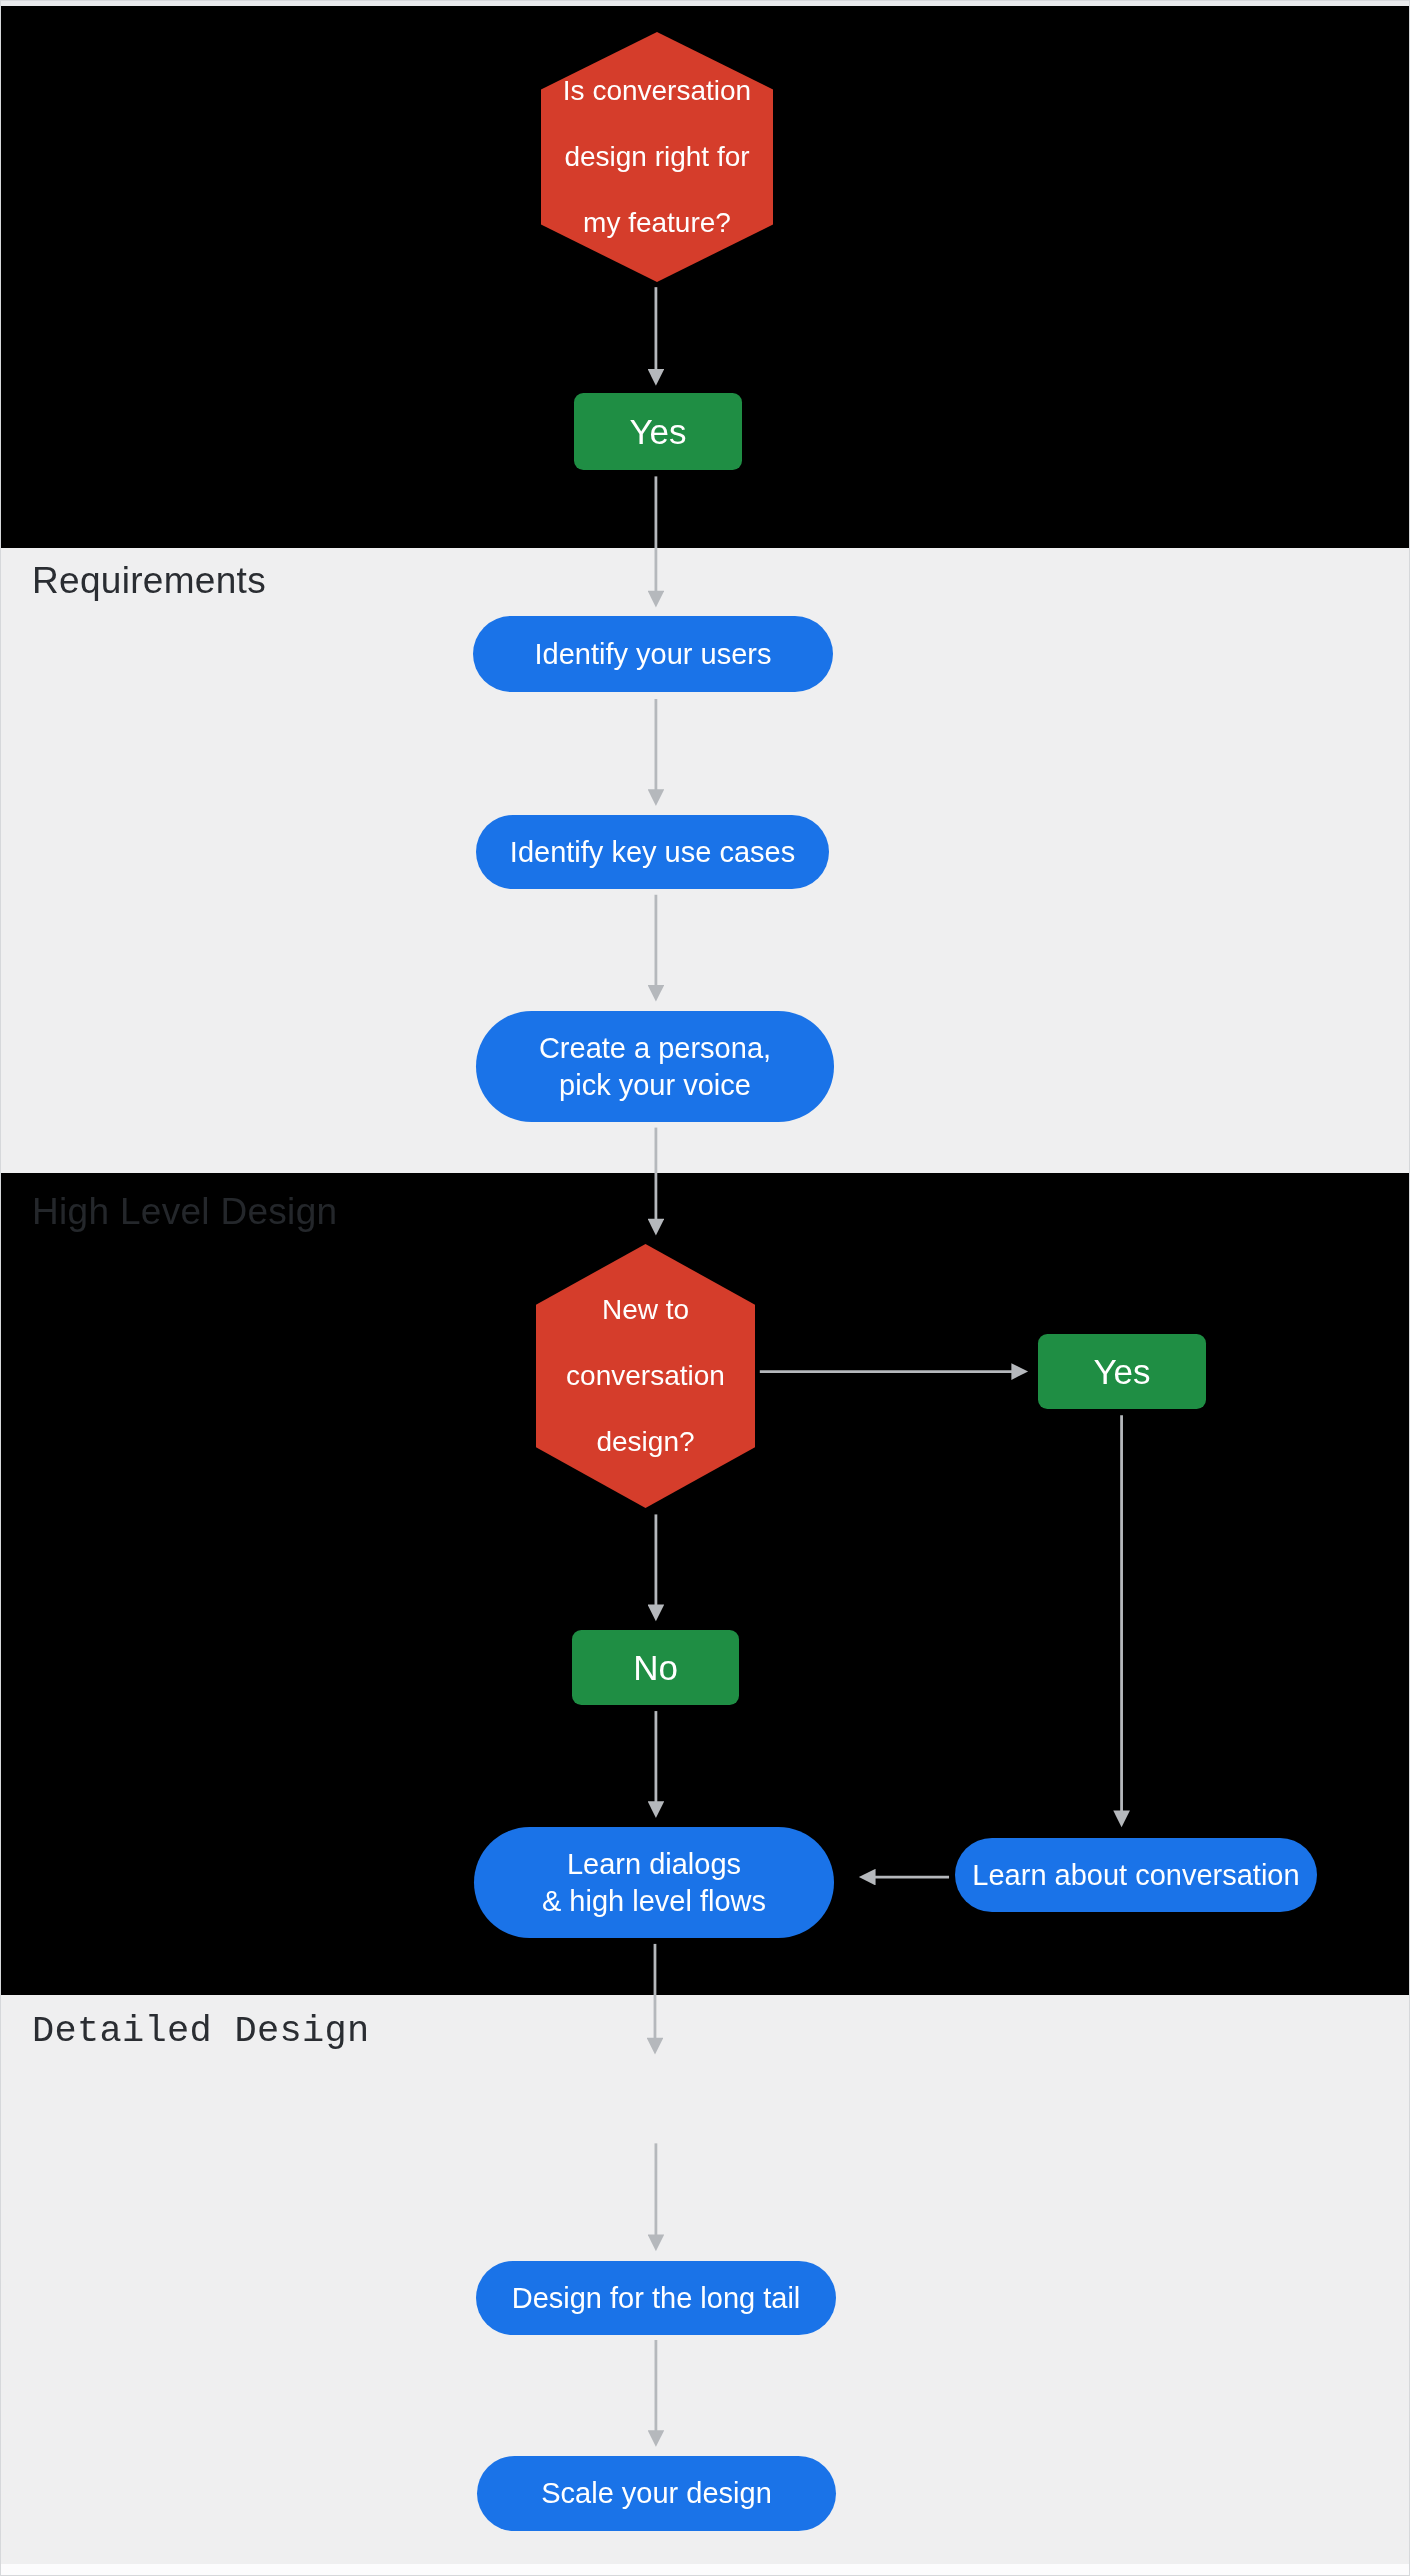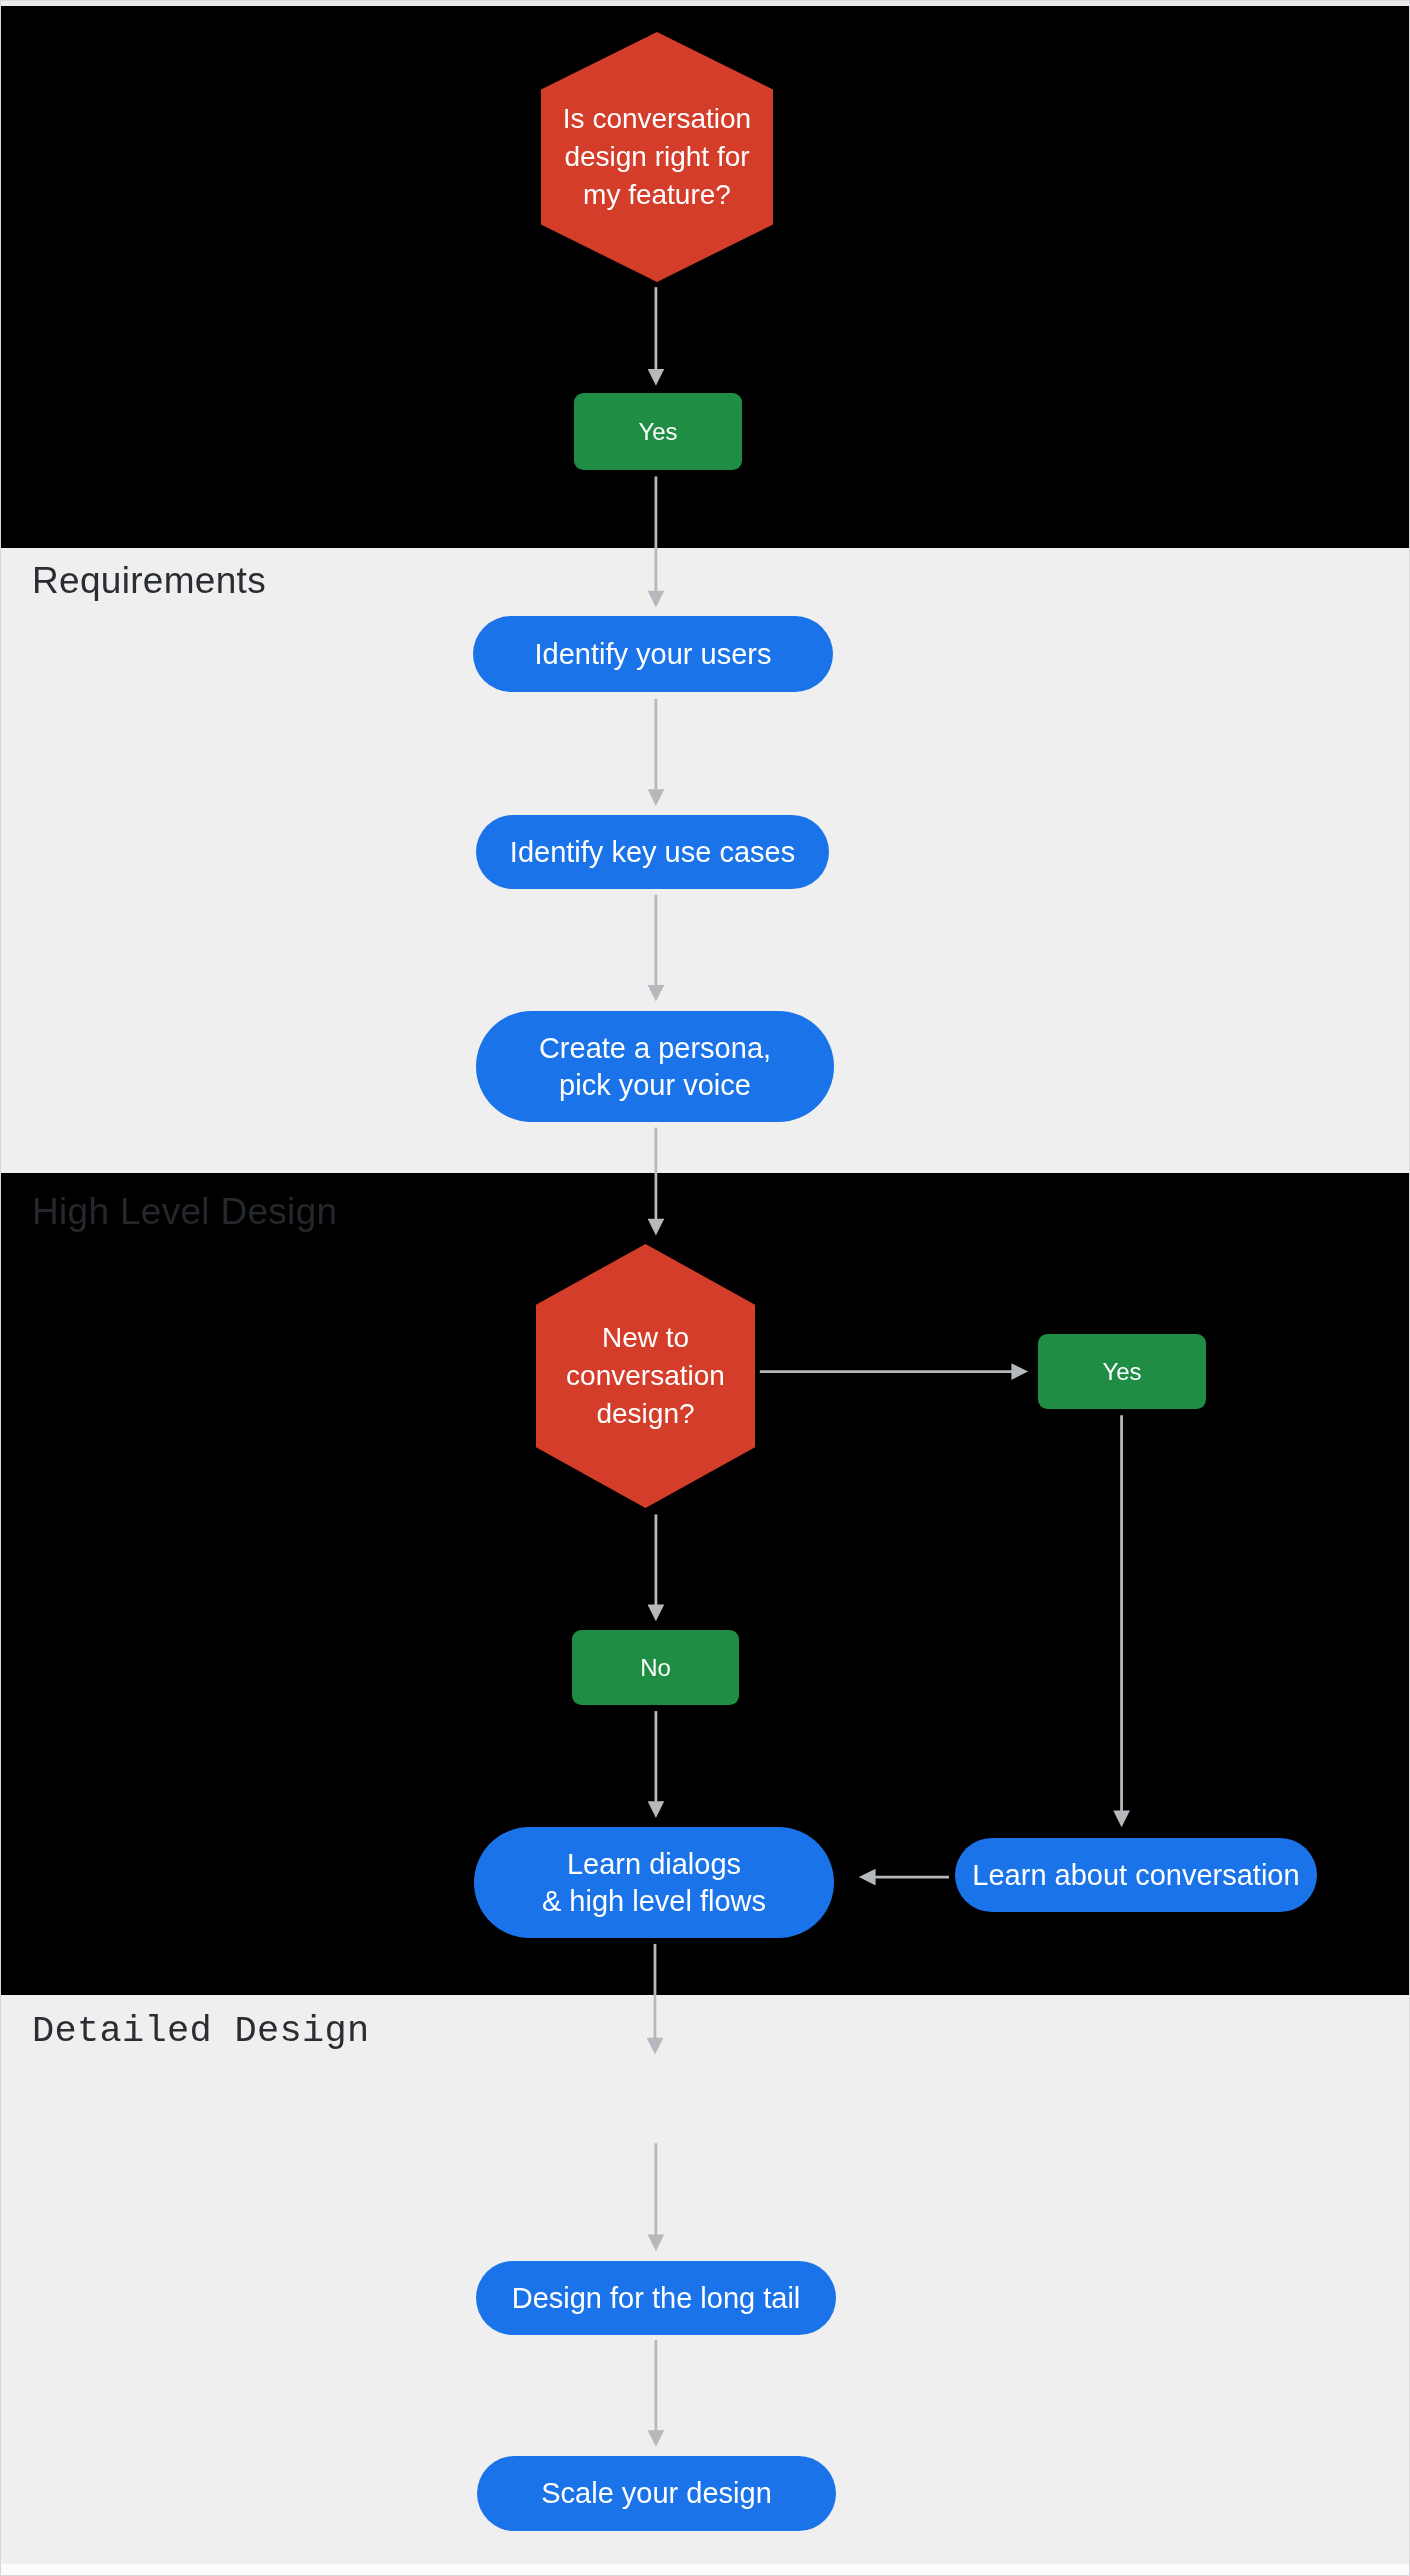--- a/index.html
+++ b/index.html
@@ -29,31 +29,31 @@
 
   .node{
     position:absolute;
     display:flex;flex-direction:column;
     align-items:center;justify-content:center;
     color:#ffffff;text-align:center;
   }
   .hex{
     background:var(--red);
     clip-path:polygon(50% 0%,100% 23%,100% 77%,50% 100%,0% 77%,0% 23%);
-    font-size:28px;line-height:38px;
+    font-size:28px;line-height:38px;gap:28px;
   }
   .pill{
     background:var(--blue);
     border-radius:927px;
     font-size:29px;line-height:37px;
   }
   .action{
     background:var(--green);
     border-radius:9.3px;
-    font-size:24px;
+    font-size:35px;
   }
   .arrows{position:absolute;top:0;left:0;pointer-events:none;}
   .arrows line{stroke:var(--arrow);stroke-width:3px;}
   .arrows .head{fill:var(--arrow);}
 </style>
 </head>
 <body>
 
 <div class="canvas">
 

